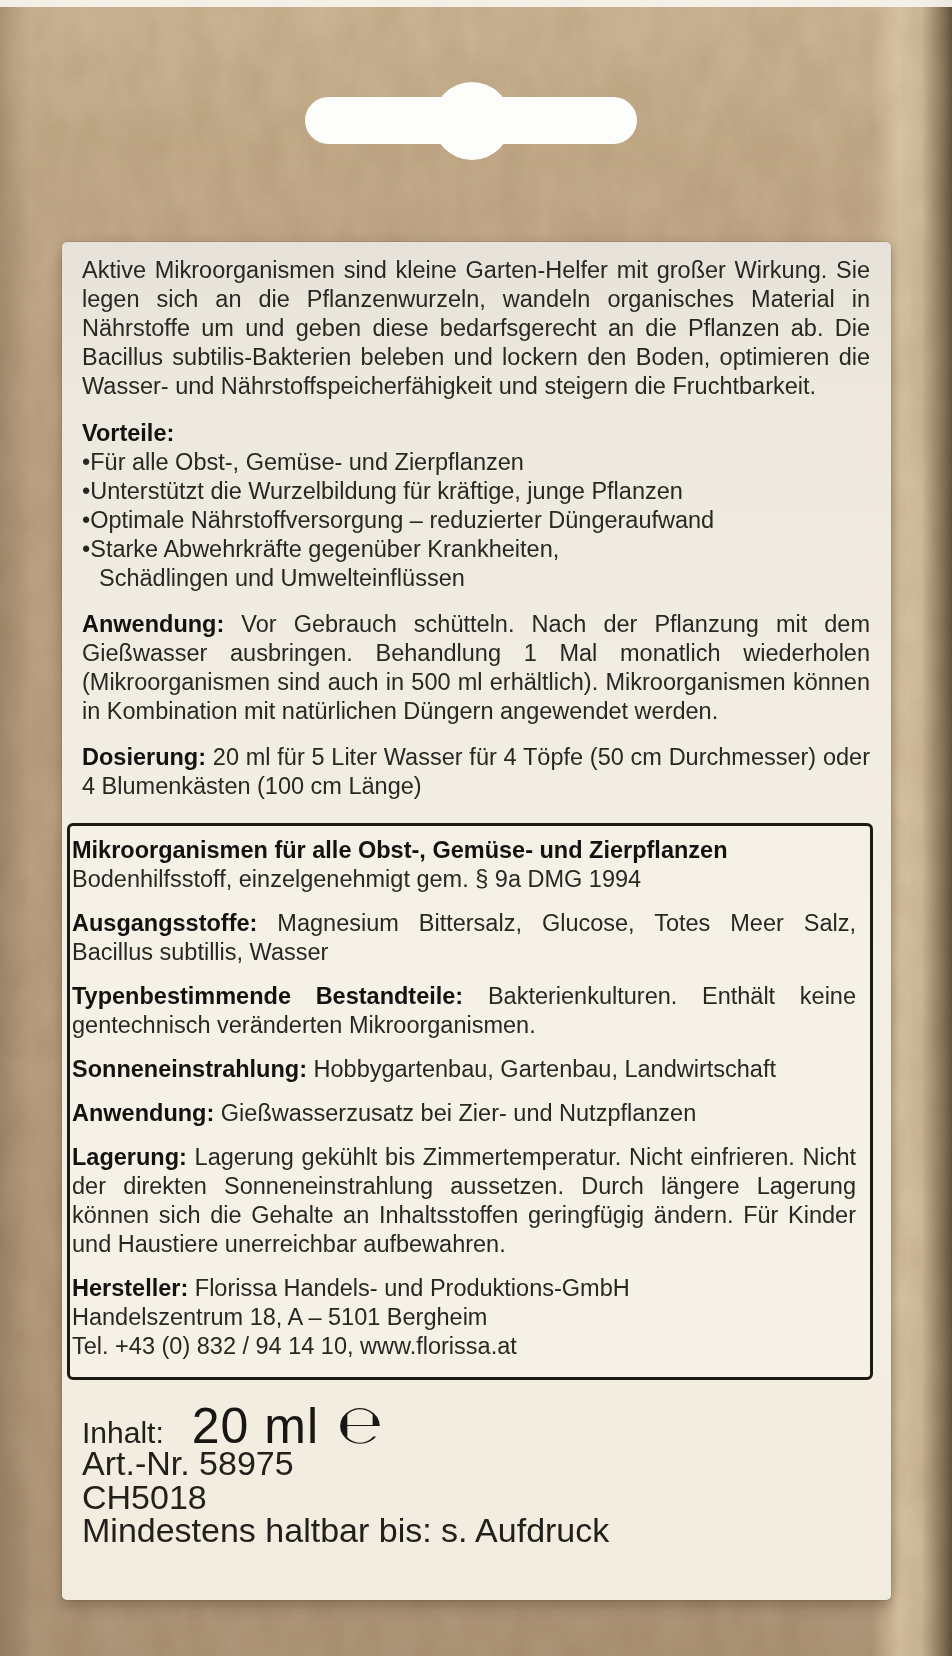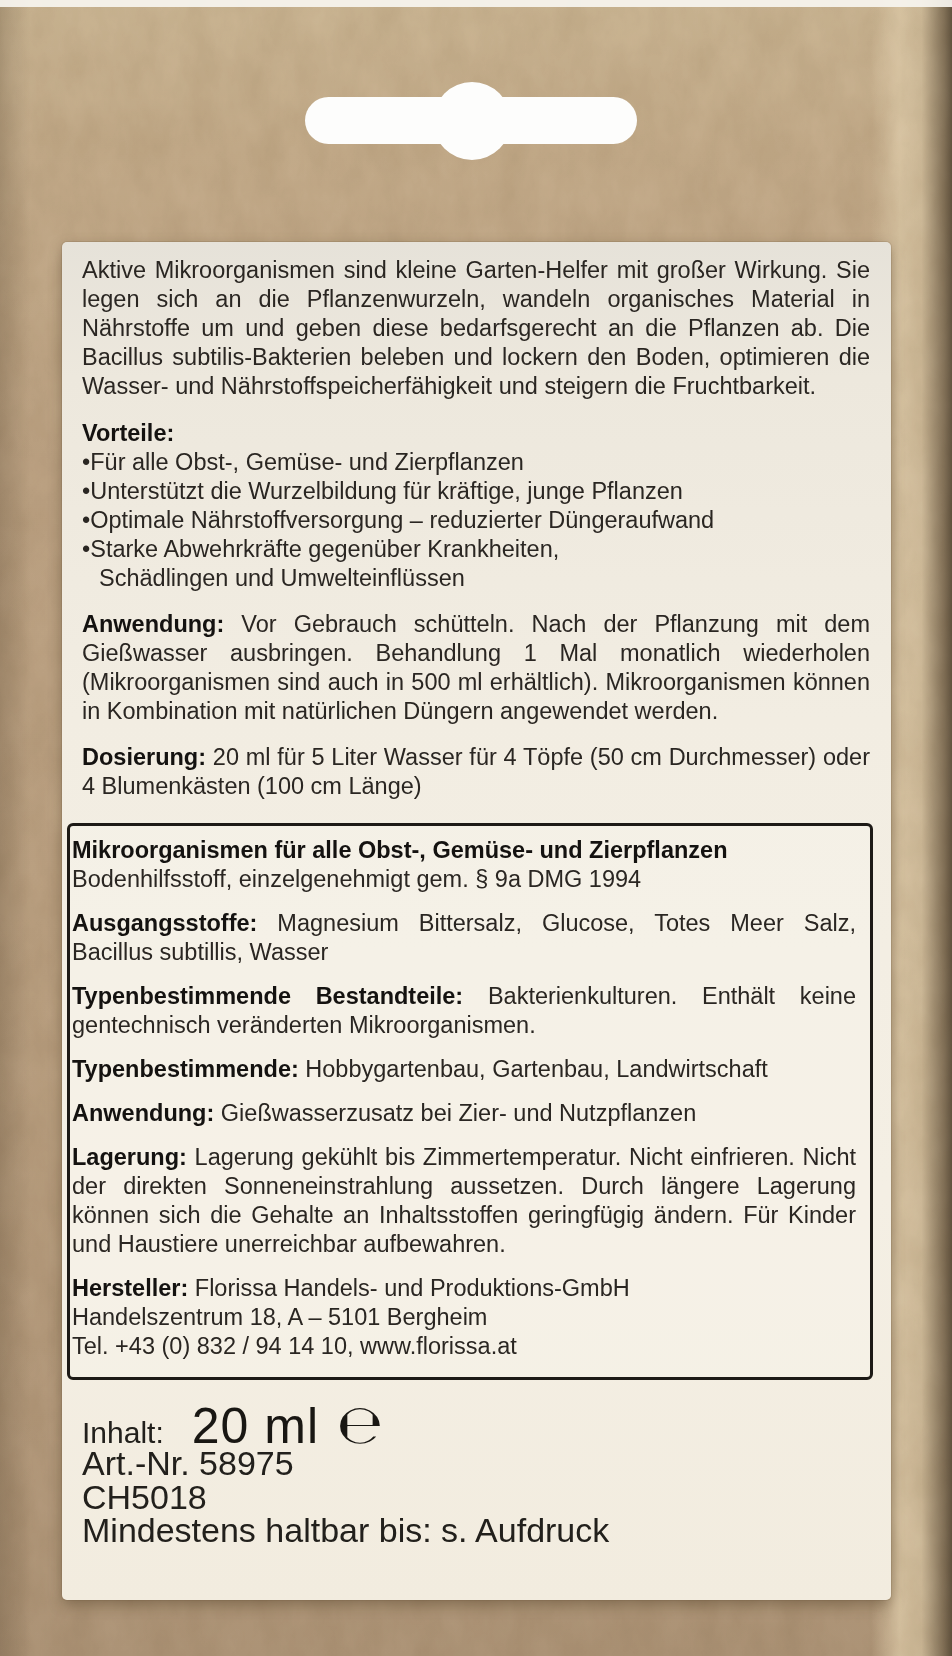--- a/index.html
+++ b/index.html
@@ -81,21 +81,21 @@
 
     <p class="para mt"><b>Dosierung:</b> <span>20 ml für 5 Liter Wasser für 4 Töpfe (50 cm Durchmesser) oder 4 Blumenkästen (100 cm Länge)</span></p>
 
     <div class="regbox">
       <div class="row">
         <div class="boxtitle">Mikroorganismen für alle Obst-, Gemüse- und Zierpflanzen</div>
         <div>Bodenhilfsstoff, einzelgenehmigt gem. § 9a DMG 1994</div>
       </div>
       <p class="para row"><b>Ausgangsstoffe:</b> <span>Magnesium Bittersalz, Glucose, Totes Meer Salz, Bacillus subtillis, Wasser</span></p>
       <p class="para row"><b>Typenbestimmende Bestandteile:</b> <span>Bakterienkulturen. Enthält keine gentechnisch veränderten Mikroorganismen.</span></p>
-      <p class="para row"><b>Typenbestimmende:</b> <span>Hobbygartenbau, Gartenbau, Landwirtschaft</span></p>
+      <p class="para row"><b>Sonneneinstrahlung:</b> <span>Hobbygartenbau, Gartenbau, Landwirtschaft</span></p>
       <p class="para row"><b>Anwendung:</b> <span>Gießwasserzusatz bei Zier- und Nutzpflanzen</span></p>
       <p class="para row"><b>Lagerung:</b> <span>Lagerung gekühlt bis Zimmertemperatur. Nicht einfrieren. Nicht der direkten Sonneneinstrahlung aussetzen. Durch längere Lagerung können sich die Gehalte an Inhaltsstoffen geringfügig ändern. Für Kinder und Haustiere unerreichbar aufbewahren.</span></p>
       <div class="row">
         <p class="para"><b>Hersteller:</b> <span>Florissa Handels- und Produktions-GmbH</span></p>
         <div>Handelszentrum 18, A – 5101 Bergheim</div>
         <div>Tel. +43 (0) 832 / 94 14 10, www.florissa.at</div>
       </div>
     </div>
 
     <div class="bottom">

